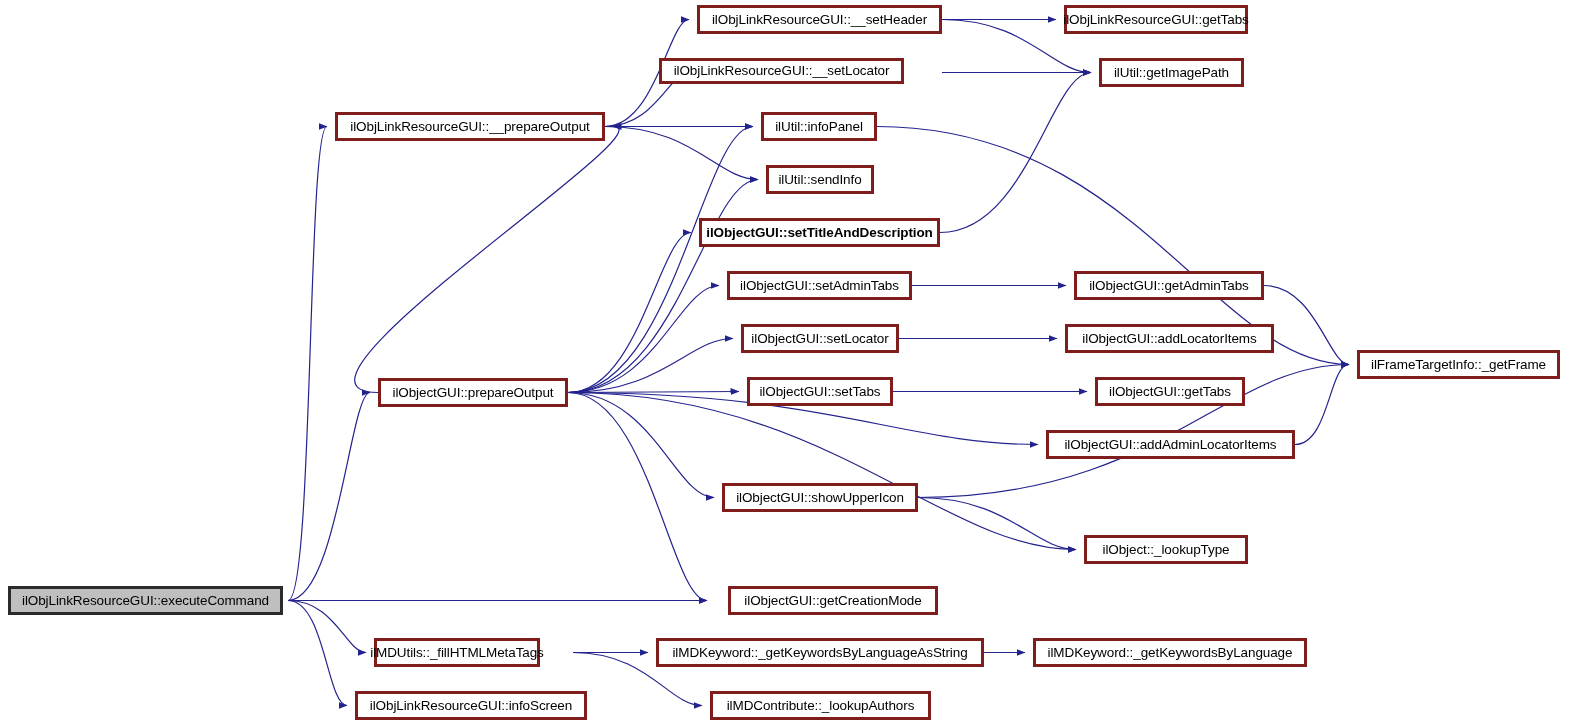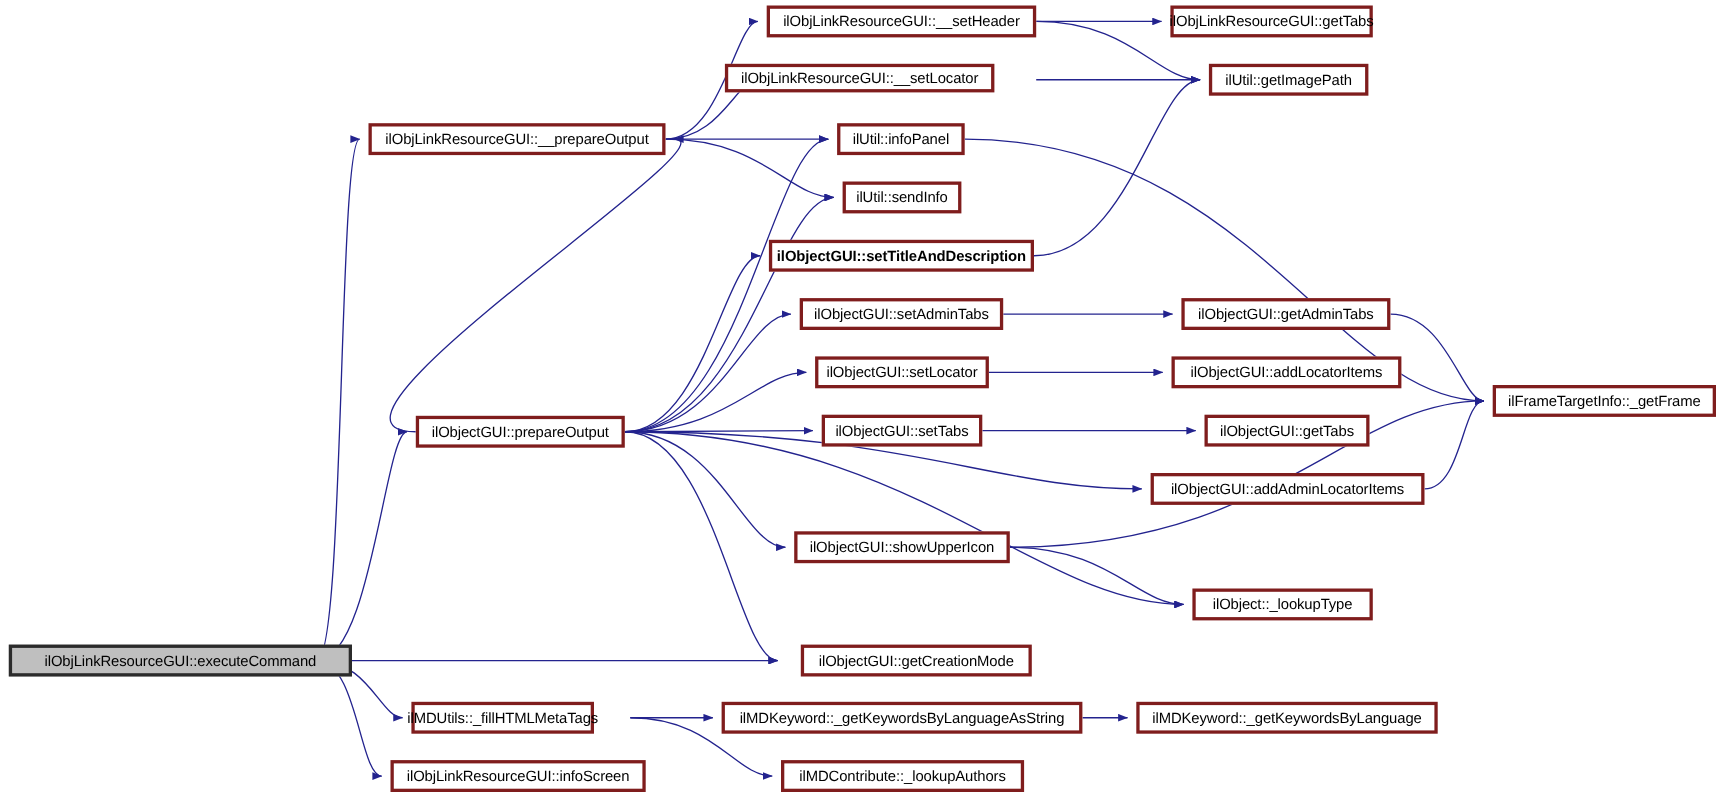--- a/index.html
+++ b/index.html
@@ -87,21 +87,21 @@
         <path d="M 1264 285.5 C 1315.15 285.5, 1328.8675 364.5, 1349 364.5" fill="none" stroke="#23238e" stroke-width="1.2" marker-end="url(#arrow)"></path>
         <path d="M 1295 444.5 C 1329.1 444.5, 1329 364.5, 1349 364.5" fill="none" stroke="#23238e" stroke-width="1.2" marker-end="url(#arrow)"></path>
         <path d="M 918 497.5 C 1159.45 497.5, 1224.2024999999999 364.5, 1349 364.5" fill="none" stroke="#23238e" stroke-width="1.2" marker-end="url(#arrow)"></path>
         <path d="M 918 497.5 C 1009.3 497.5, 1033.785 549.5, 1076 549.5" fill="none" stroke="#23238e" stroke-width="1.2" marker-end="url(#arrow)"></path>
         <path d="M 573 652.5 L 648 652.5" fill="none" stroke="#23238e" stroke-width="1.2" marker-end="url(#arrow)"></path>
         <path d="M 573 652.5 C 648.35 652.5, 668.5575 705.5, 702 705.5" fill="none" stroke="#23238e" stroke-width="1.2" marker-end="url(#arrow)"></path>
         <path d="M 984 652.5 L 1025 652.5" fill="none" stroke="#23238e" stroke-width="1.2" marker-end="url(#arrow)"></path>
       </g>
   </svg>
   <div id="node-group">
-      <div class="node root" style="left: 8px; top: 586px; width: 312px; height: 29px;">ilObjLinkResourceGUI::executeCommand</div>
+      <div class="node root" style="left: 8px; top: 586px; width: 275px; height: 29px;">ilObjLinkResourceGUI::executeCommand</div>
       <div class="node" style="left: 335px; top: 112px; width: 270px; height: 29px;">ilObjLinkResourceGUI::__prepareOutput</div>
       <div class="node" style="left: 378px; top: 378px; width: 190px; height: 29px;">ilObjectGUI::prepareOutput</div>
       <div class="node" style="left: 697px; top: 5px; width: 245px; height: 29px;">ilObjLinkResourceGUI::__setHeader</div>
       <div class="node" style="left: 659px; top: 58px; width: 245px; height: 26px;">ilObjLinkResourceGUI::__setLocator</div>
       <div class="node" style="left: 761px; top: 112px; width: 116px; height: 29px;">ilUtil::infoPanel</div>
       <div class="node" style="left: 766px; top: 165px; width: 108px; height: 29px;">ilUtil::sendInfo</div>
       <div class="node" style="left: 699px; top: 218px; width: 241px; height: 29px; font-weight: bold;">ilObjectGUI::setTitleAndDescription</div>
       <div class="node" style="left: 727px; top: 271px; width: 185px; height: 29px;">ilObjectGUI::setAdminTabs</div>
       <div class="node" style="left: 741px; top: 324px; width: 158px; height: 29px;">ilObjectGUI::setLocator</div>
       <div class="node" style="left: 747px; top: 377px; width: 146px; height: 29px;">ilObjectGUI::setTabs</div>

